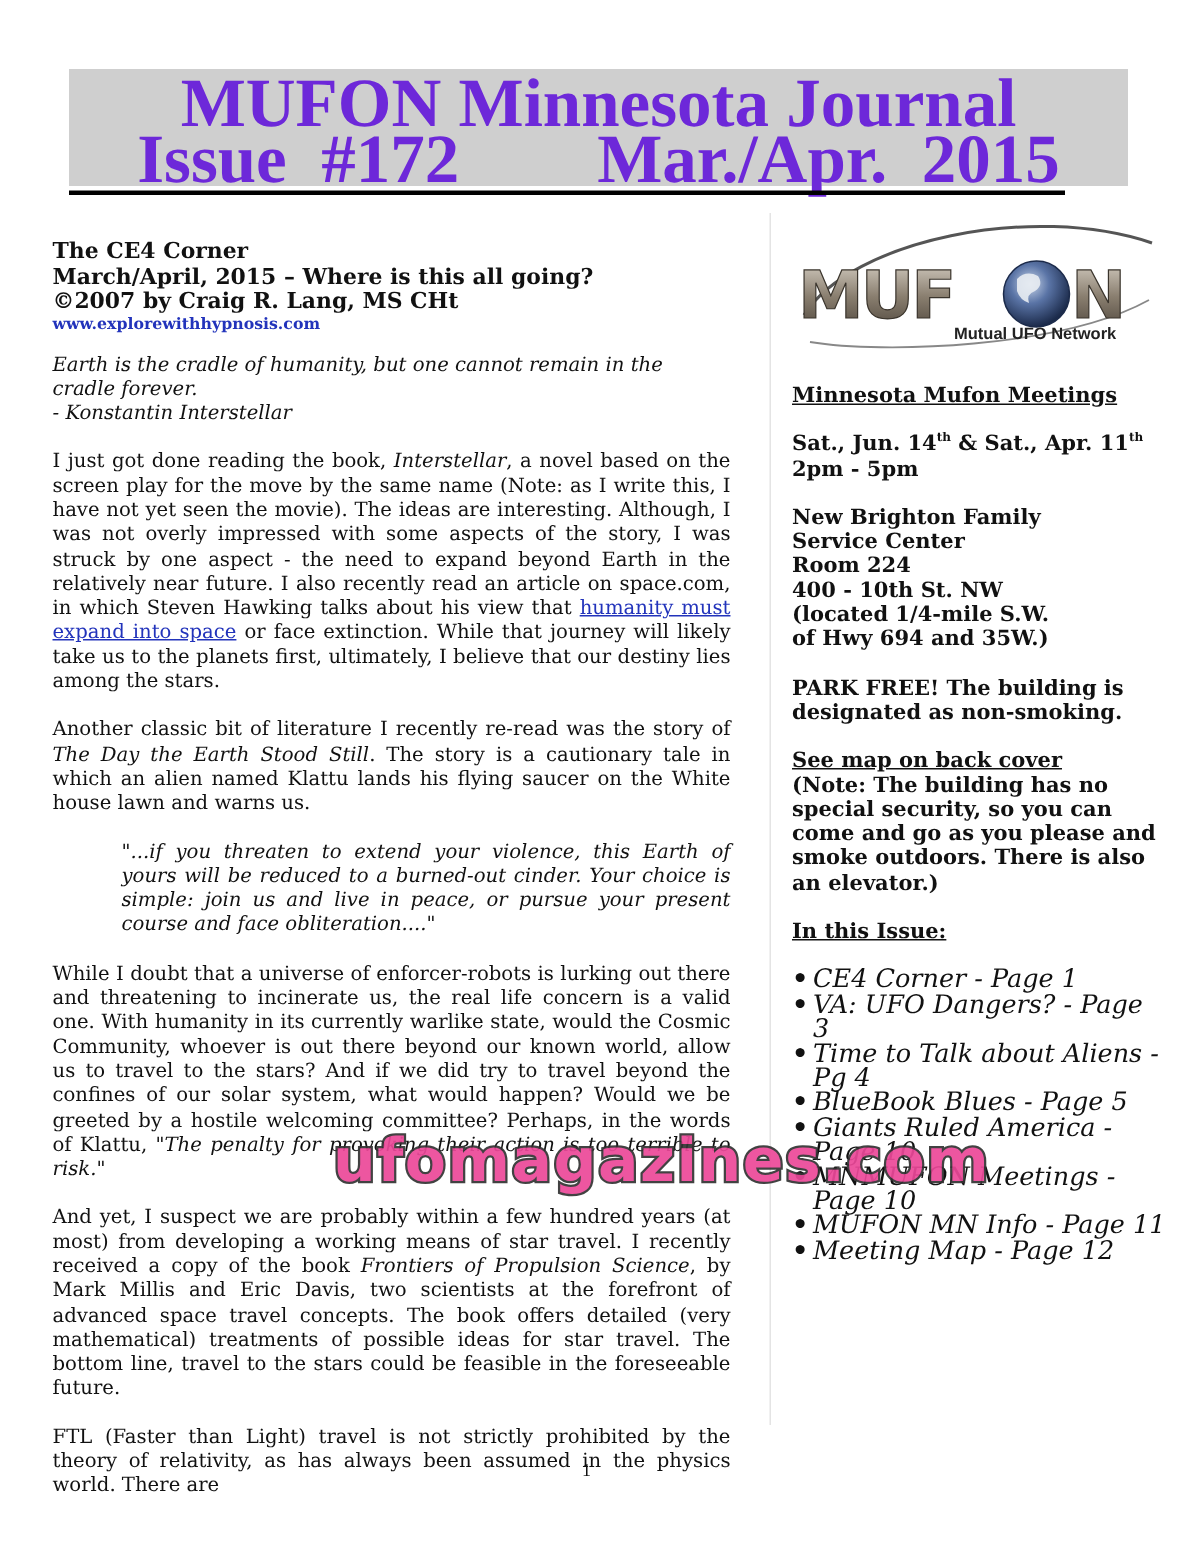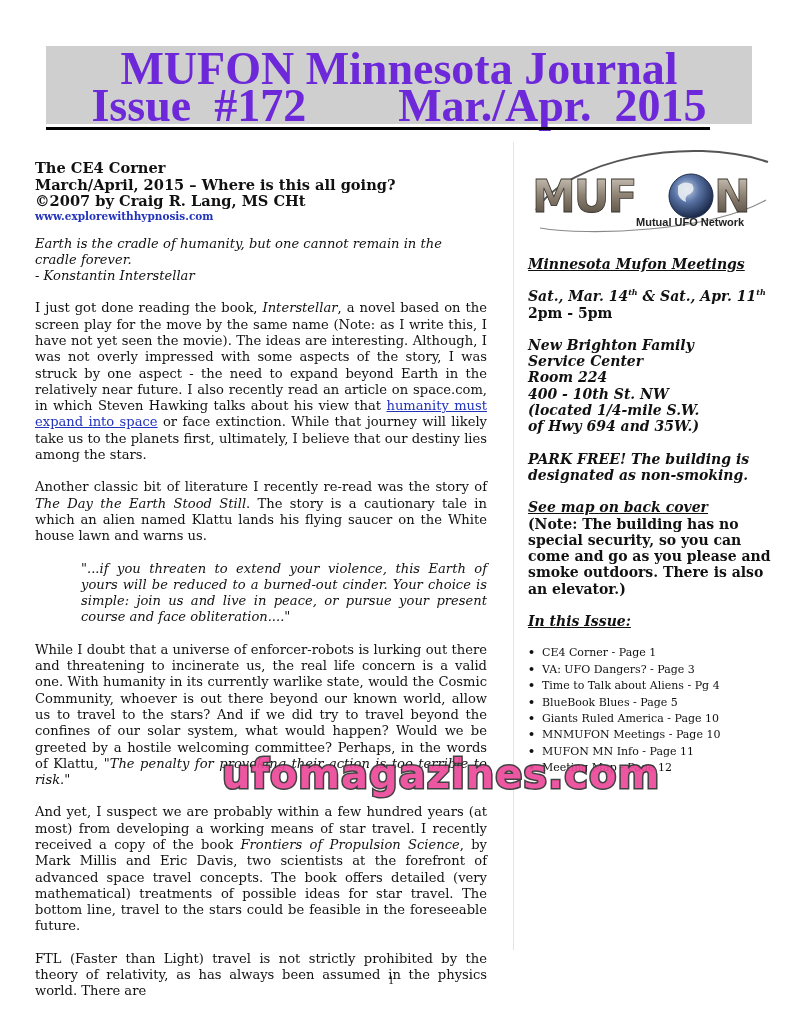--- a/index.html
+++ b/index.html
@@ -18,23 +18,23 @@
   .epigraph { font-style: italic; margin-top: 13px !important; }
   .para { text-align: justify; margin-top: 16px !important; }
   .para a { color: #2233bb; text-decoration: underline; }
   .blockquote { font-style: italic; text-align: justify; margin: 16px 0 0 46px !important; }
   .vdivider { position: absolute; left: 513px; top: 142px; width: 1px; height: 808px; background: #e4e4e4; }
 
   .right { position: absolute; left: 528px; top: 140px; width: 250px; font-size: 14px; line-height: 16.3px; font-weight: bold; }
   .logo { position: relative; width: 250px; height: 100px; }
   .right p { margin: 0; }
   .right .u { text-decoration: underline; }
-  .right .gap { margin-top: 16px !important; font-style: italic; }
+  .right .gap { margin-top: 16px !important; }
   .right sup { font-size: 8px; vertical-align: 6px; line-height: 0; }
-  .toc { list-style: none; margin: 16px 0 0 0; padding: 0; font-weight: normal; font-size: 11px; line-height: 16.4px; }
+  .toc { list-style: none; margin: 16px 0 0 0; padding: 0; font-weight: normal; font-style: italic; font-size: 17px; line-height: 16.4px; }
   .toc li { position: relative; padding-left: 14px; }
   .toc li::before { content: "•"; position: absolute; left: 0; font-style: normal; font-weight: bold; }
 
   .pagenum { position: absolute; left: 388px; top: 973px; font-family: "Liberation Serif", serif; font-size: 12px; }
 
   .watermark { position: absolute; left: 222px; top: 752px; font-family: "DejaVu Sans", sans-serif; font-weight: bold; font-size: 40px; line-height: 44px; letter-spacing: 1px; color: #ec4899; -webkit-text-stroke: 3px #333; paint-order: stroke fill; opacity: 0.92; white-space: nowrap; }
 </style>
 </head>
 <body>
 
@@ -89,21 +89,21 @@
       <path d="M12 88 C 60 96, 180 92, 238 60" stroke="#888" stroke-width="1.2" fill="none"></path>
       <text x="4" y="72" font-family="DejaVu Sans, sans-serif" font-size="44" font-weight="bold" fill="url(#metal)" stroke="#3a342c" stroke-width="0.8" letter-spacing="-2">MUF</text>
       <circle cx="163" cy="56" r="22" fill="url(#globe)" stroke="#1b2a4a" stroke-width="1"></circle>
       <path d="M150 46 q6 -6 14 -2 q4 6 -2 10 q-6 2 -4 8 q-6 -2 -8 -8z" fill="#e8ecf2" opacity="0.9"></path>
       <text x="186" y="72" font-family="DejaVu Sans, sans-serif" font-size="44" font-weight="bold" fill="url(#metal)" stroke="#3a342c" stroke-width="0.8">N</text>
       <text x="108" y="86" font-family="Liberation Sans, sans-serif" font-size="11" fill="#222">Mutual UFO Network</text>
     </svg>
   </div>
 
   <p class="u gap">Minnesota Mufon Meetings</p>
-  <p class="gap"><span>Sat., Mar. 14</span><sup>th</sup><span> &amp; Sat., Apr. 11</span><sup>th</sup></p>
+  <p class="gap"><span>Sat., Jun. 14</span><sup>th</sup><span> &amp; Sat., Apr. 11</span><sup>th</sup></p>
   <p>2pm - 5pm</p>
 
   <div class="gap" style="margin-top:16px">
     <p>New Brighton Family</p>
     <p>Service Center</p>
     <p>Room 224</p>
     <p>400 - 10th St. NW</p>
     <p>(located 1/4-mile S.W.</p>
     <p>of Hwy 694 and 35W.)</p>
   </div>

